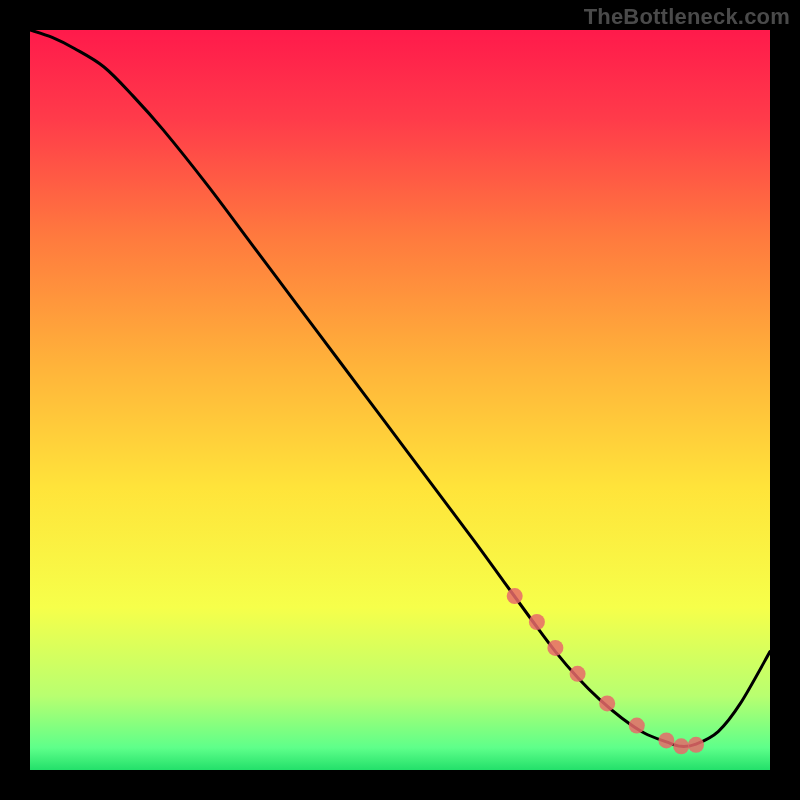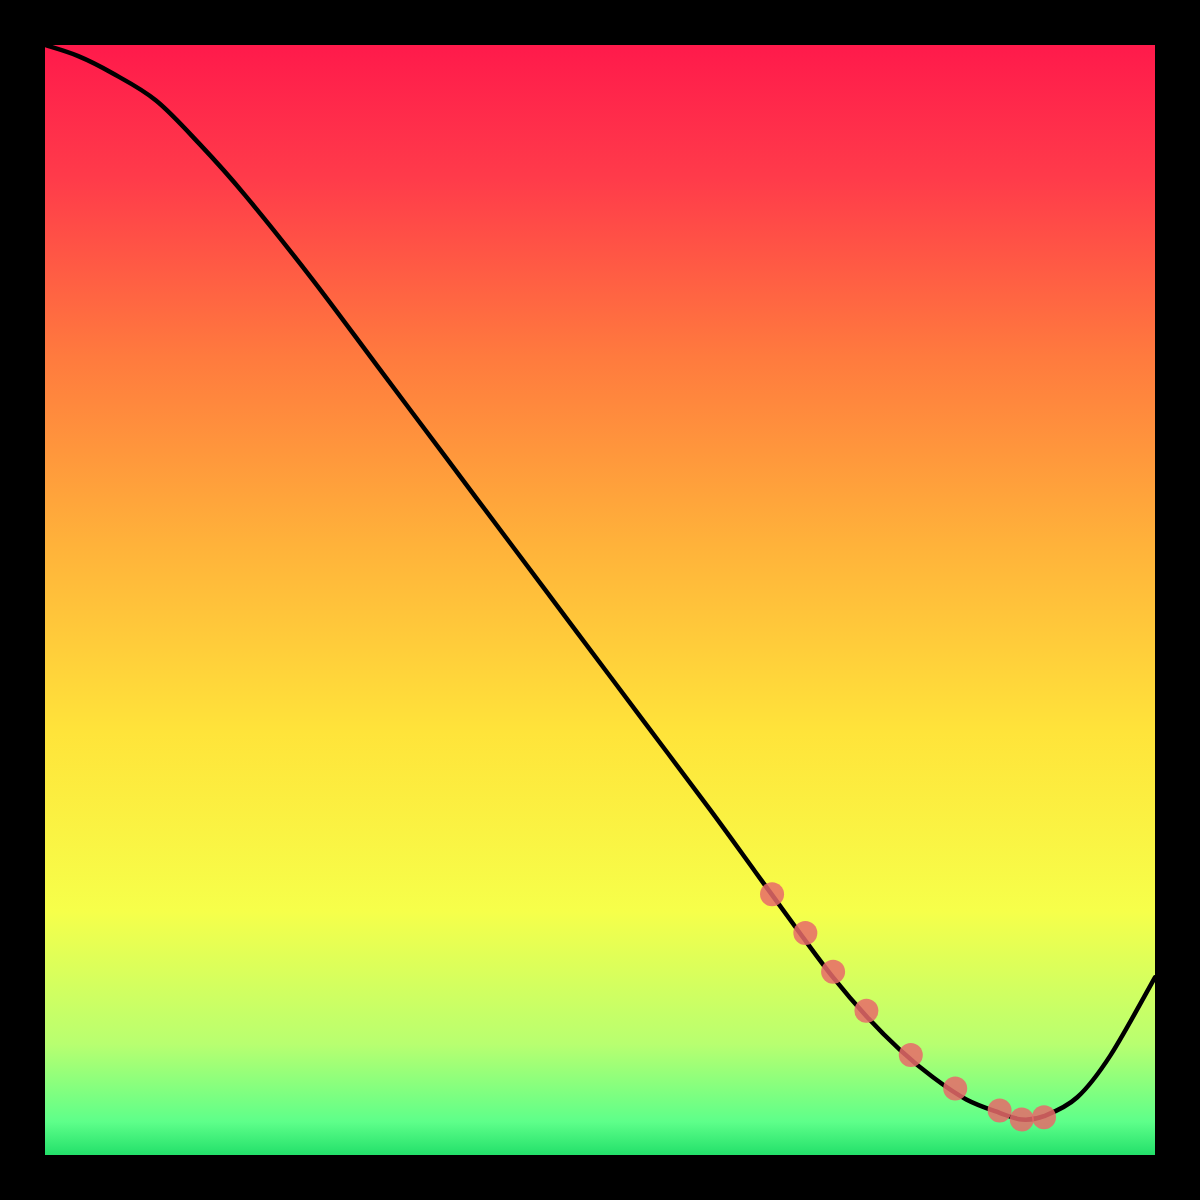--- a/index.html
+++ b/index.html
@@ -37,20 +37,21 @@
     width: 740px;
     height: 740px;
     display: block;
   }
 </style>
 </head>
 <body>
 
 <div class="frame">
 
+  <div class="attribution">TheBottleneck.com</div>
 
   <div class="plot-wrap">
     <svg class="plot" viewBox="0 0 740 740">
       <defs>
         <linearGradient id="bg-grad" x1="0" y1="0" x2="0" y2="1">
             <stop offset="0.0%" stop-color="#ff1a4b"></stop>
             <stop offset="12.0%" stop-color="#ff3b4a"></stop>
             <stop offset="28.0%" stop-color="#ff7a3e"></stop>
             <stop offset="45.0%" stop-color="#ffb23a"></stop>
             <stop offset="62.0%" stop-color="#ffe43a"></stop>

